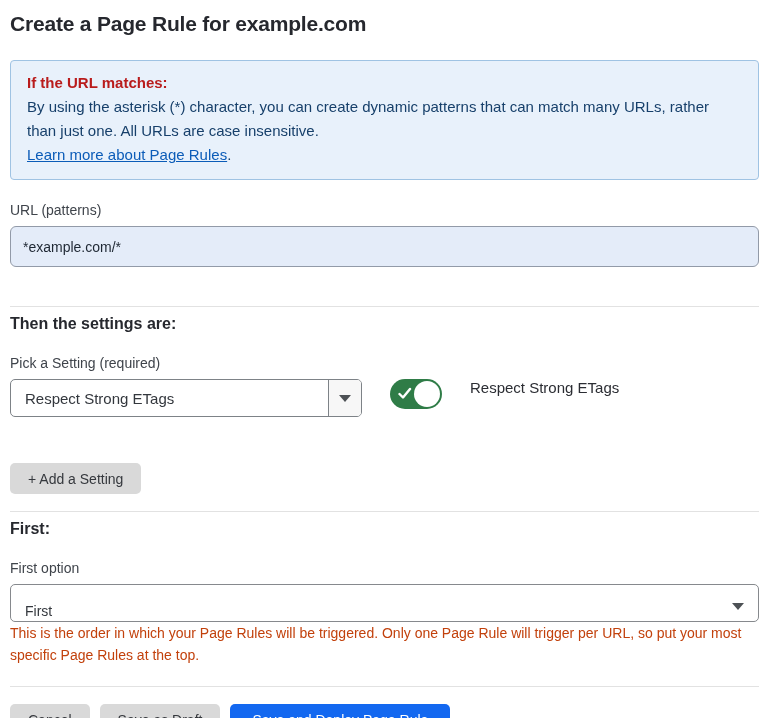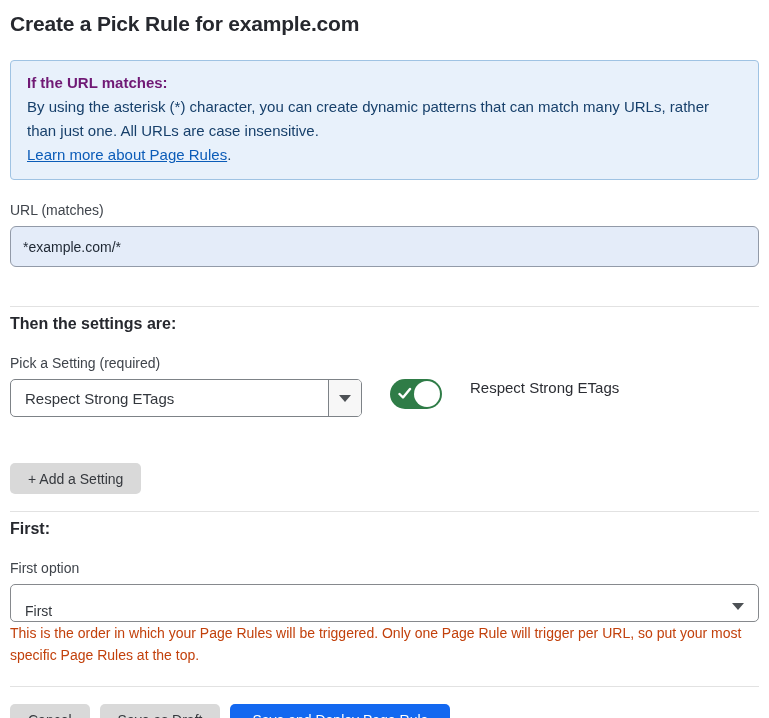--- a/index.html
+++ b/index.html
@@ -25,21 +25,21 @@
   .info-box {
     margin-top: 24px;
     background: #e8f1fb;
     border: 1px solid #9fc3e3;
     border-radius: 4px;
     padding: 10px 16px 12px 16px;
     font-size: 15px;
     line-height: 24px;
     color: #17406b;
   }
-  .info-heading { font-weight: 700; color: #701a75; }
+  .info-heading { font-weight: 700; color: #b91c1c; }
   .info-body { max-width: 720px; }
   .info-link-line a {
     color: #0b5cb8;
     text-decoration: underline;
     cursor: pointer;
   }
   .info-link-suffix { color: #17406b; }
 
   
   .field-label {
@@ -202,29 +202,29 @@
     background: #1368f0;
     color: #ffffff;
     padding: 0 22px;
   }
 </style>
 </head>
 <body>
 
 <div class="page">
 
-  <h1 class="page-title">Create a Pick Rule for example.com</h1>
+  <h1 class="page-title">Create a Page Rule for example.com</h1>
 
   <div class="info-box">
     <div class="info-heading">If the URL matches:</div>
     <div class="info-body">By using the asterisk (*) character, you can create dynamic patterns that can match many URLs, rather than just one. All URLs are case insensitive.</div>
     <div class="info-link-line"><a>Learn more about Page Rules</a><span class="info-link-suffix">.</span></div>
   </div>
 
-  <div class="field-label">URL (matches)</div>
+  <div class="field-label">URL (patterns)</div>
   <input class="url-input" type="text" value="*example.com/*" style="">
 
   <hr class="divider divider-1">
 
   <div class="section-heading">Then the settings are:</div>
 
   <div class="field-label">Pick a Setting (required)</div>
 
   <div class="setting-row">
     <div class="setting-select">

